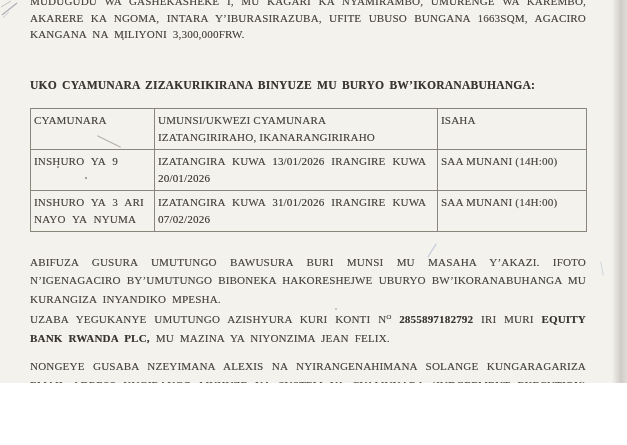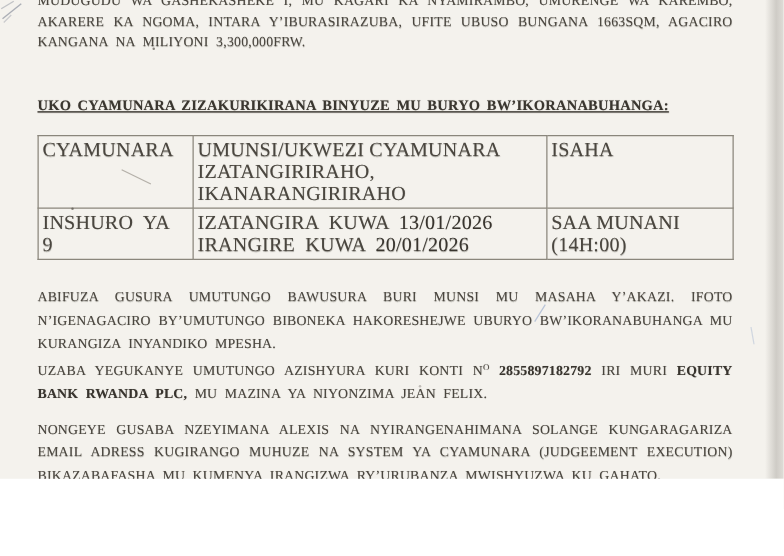--- a/index.html
+++ b/index.html
@@ -33,34 +33,33 @@
     line-height: 16.5px;
   }
   .doc-heading {
     margin-top: 36px;
     font-size: 11.5px;
     font-weight: bold;
     color: #3a362f;
     letter-spacing: 0.25px;
     word-spacing: 2px;
     text-shadow: 0.2px 0.2px 0.6px rgba(58, 54, 47, 0.5);
-    text-decoration: underline;
   }
   table.auction-table {
     margin-top: 17px;
     width: 556px;
     border-collapse: collapse;
     table-layout: fixed;
   }
   .auction-table col.c1 { width: 124px; }
   .auction-table col.c2 { width: 283px; }
   .auction-table col.c3 { width: 149px; }
   .auction-table th, .auction-table td {
     border: 1px solid #8a867c;
-    font-size: 16px;
+    font-size: 11px;
     font-weight: normal;
     text-align: left;
     vertical-align: top;
     padding: 3px 5px 2px 3px;
     line-height: 17.5px;
     letter-spacing: 0.2px;
     text-shadow: 0.2px 0.2px 0.6px rgba(74, 70, 63, 0.45);
   }
   .auction-table thead tr { height: 38px; }
   .auction-table tbody tr { height: 38px; }
@@ -120,20 +119,25 @@
           <th><span>UMUNSI/UKWEZI CYAMUNARA</span><br><span>IZATANGIRIRAHO, IKANARANGIRIRAHO</span></th>
           <th>ISAHA</th>
         </tr>
       </thead>
       <tbody>
         <tr>
           <td class="cell-justify">INSHURO YA 9</td>
           <td class="cell-justify"><span>IZATANGIRA KUWA</span> <b>13/01/2026</b> <span>IRANGIRE KUWA</span> <b>20/01/2026</b></td>
           <td>SAA MUNANI (14H:00)</td>
         </tr>
+        <tr>
+          <td class="cell-justify">INSHURO YA 3 ARI NAYO YA NYUMA</td>
+          <td class="cell-justify"><span>IZATANGIRA KUWA</span> <b>31/01/2026</b> <span>IRANGIRE KUWA</span> <b>07/02/2026</b></td>
+          <td>SAA MUNANI (14H:00)</td>
+        </tr>
       </tbody>
     </table>
 
     <p class="para p-visit">ABIFUZA GUSURA UMUTUNGO BAWUSURA BURI MUNSI MU MASAHA Y’AKAZI. IFOTO N’IGENAGACIRO BY’UMUTUNGO BIBONEKA HAKORESHEJWE UBURYO BW’IKORANABUHANGA MU KURANGIZA INYANDIKO MPESHA.</p>
 
     <p class="para p-payment"><span>UZABA YEGUKANYE UMUTUNGO AZISHYURA KURI KONTI N</span><sup class="nsup">O</sup> <b class="bold-seg">2855897182792</b> <span>IRI MURI</span> <b class="bold-seg">EQUITY BANK RWANDA PLC,</b> <span>MU MAZINA YA NIYONZIMA JEAN FELIX.</span></p>
 
     <p class="para p-email">NONGEYE GUSABA NZEYIMANA ALEXIS NA NYIRANGENAHIMANA SOLANGE KUNGARAGARIZA EMAIL ADRESS KUGIRANGO MUHUZE NA SYSTEM YA CYAMUNARA (JUDGEEMENT EXECUTION) BIKAZABAFASHA MU KUMENYA IRANGIZWA RY’URUBANZA MWISHYUZWA KU GAHATO.</p>
 
   </div>

